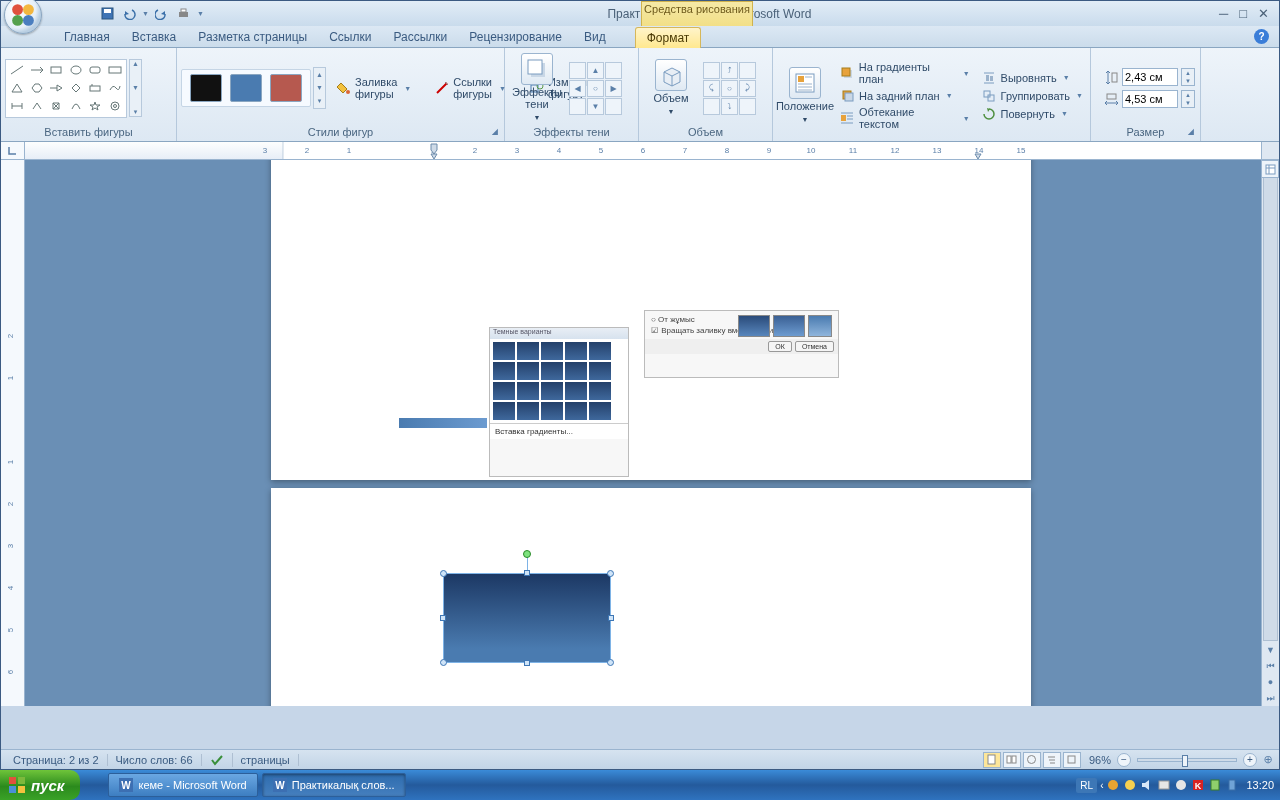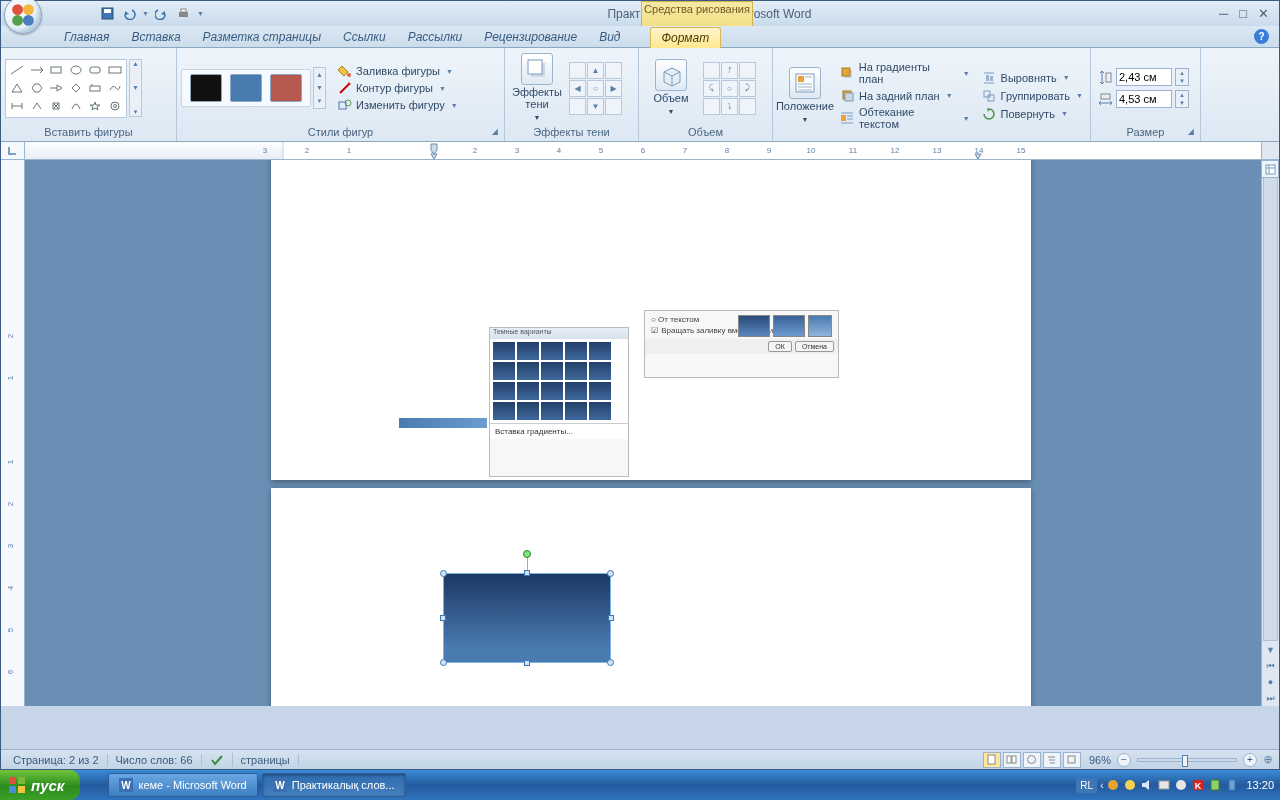--- a/index.html
+++ b/index.html
@@ -12,21 +12,21 @@
 .office-btn svg { width:26px; height:26px; }
 .qat { display:flex; gap:4px; margin-left:50px; align-items:center; height:100%; }
 .qat .qbtn { width:18px; height:18px; display:flex; align-items:center; justify-content:center; border-radius:2px; }
 .title-text { flex:1; text-align:center; color:#4a6178; font-size:12px; }
 .titlebar-right { display:flex; align-items:center; gap:3px; padding-right:6px; }
 .context-tab-hdr { position:absolute; left:640px; top:0; width:112px; height:25px; background:linear-gradient(#f5e9a6,#f2df87); border:1px solid #d0b24e; border-bottom:none; text-align:center; font-size:11px; color:#6e5a1c; line-height:13px; padding-top:1px; }
 .winctrl { color:#4a6178; font-size:13px; padding:0 4px; }
 
 
 .tabs { height:22px; background:linear-gradient(#dce8f4,#cbdceb); display:flex; align-items:flex-end; padding-left:52px; border-bottom:1px solid #8aa6c1; position:relative; }
-.tab { padding:3px 11px; color:#3a5b81; font-size:12px;font-style:italic; }
+.tab { padding:3px 11px; color:#3a5b81; font-size:12px; }
 .tab.active { background:linear-gradient(#fff4ca,#ffe88f); border:1px solid #d6b75a; border-bottom:none; border-top-left-radius:3px; border-top-right-radius:3px; color:#4a3a05; margin-bottom:-1px; }
 .help-icon { position:absolute; right:10px; top:3px; width:15px; height:15px; background:#3a7dd8; border-radius:50%; color:#fff; text-align:center; font-size:10px; line-height:15px; font-weight:bold; }
 
 
 .ribbon { height:94px; background:linear-gradient(#eef4fa,#dde8f3); border-bottom:1px solid #8aa6c1; display:flex; }
 .group { border-right:1px solid #b5c8dc; display:flex; flex-direction:column; padding:2px 4px 0; }
 .group-body { flex:1; display:flex; align-items:center; }
 .group-label { height:15px; text-align:center; font-size:11px; color:#4a6681; position:relative; }
 .group-label .dlgarrow { position:absolute; right:2px; top:1px; font-size:8px; color:#5a7fa8; }
 
@@ -34,37 +34,37 @@
 .sg { display:flex; align-items:center; justify-content:center; }
 .shapegal-wrap { display:flex; align-items:flex-start; }
 .sg-handle { width:13px; display:flex; flex-direction:column; justify-content:space-between; height:58px; margin-left:2px; border:1px solid #b7c9dc; background:#e9f0f7; }
 .sg-handle span { text-align:center; font-size:7px; color:#5a7fa8; }
 
 .styleswatches { display:flex; gap:8px; padding:4px 8px; border:1px solid #c5d5e5; background:#f6faff; border-radius:2px; }
 .sw { width:32px; height:28px; border:1px solid #8aa6c1; border-radius:2px; }
 .styleswrap { display:flex; align-items:center; }
 .styles-handle { width:13px; height:42px; margin-left:2px; border:1px solid #b7c9dc; background:#e9f0f7; display:flex; flex-direction:column; }
 .styles-handle span{flex:1; display:flex;align-items:center;justify-content:center;font-size:7px;color:#5a7fa8;}
-.style-cmds { display:flex; flex-direction:column; margin-left:8px; gap:0;justify-content:space-between; }
+.style-cmds { display:flex; flex-direction:row; margin-left:8px; gap:18px;justify-content:space-between; }
 .scmd { display:flex; align-items:center; gap:4px; font-size:11px; color:#2f4a68; padding:1px 3px; }
 .scmd .drop { font-size:7px; color:#5a7fa8; margin-left:2px; }
 .ic { width:15px; height:15px; display:inline-flex; align-items:center; justify-content:center; }
 
 .bigbtn { display:flex; flex-direction:column; align-items:center; text-align:center; width:56px; padding:1px 2px 0; }
 .bigbtn .bigic { width:32px; height:32px; border:1px solid #9ab4cf; background:linear-gradient(#fff,#dfe9f3); border-radius:3px; margin-bottom:1px; display:flex;align-items:center;justify-content:center; }
 .bigbtn .lbl { font-size:11px; color:#2f4a68; line-height:12px; }
 .bigbtn .lbl .drop { font-size:7px; }
 
 .sgrid { display:grid; grid-template-columns:repeat(3,17px); grid-template-rows:repeat(3,17px); gap:1px; margin-left:4px; }
 .sgrid div { border:1px solid #b7c9dc; background:#eef4fa; display:flex;align-items:center;justify-content:center; font-size:8px; color:#5a7fa8; }
 
 .arr-cmds { display:flex; flex-direction:column; gap:1px; margin-left:4px; }
 .arr-cmds2 { display:flex; flex-direction:column; gap:1px; margin-left:6px; }
 
-.sizefield { display:flex; align-items:center; gap:3px; margin:2px 3px; }
+.sizefield { display:flex; align-items:center; gap:3px; margin:2px 9px; }
 .sizefield input { width:56px; height:18px; border:1px solid #9ab4cf; font-size:11px; padding:0 2px; background:#fff; }
 .spinners { display:flex; flex-direction:column; border:1px solid #9ab4cf; }
 .spinners span { font-size:6px; width:12px; height:8px; background:#e9f0f7; text-align:center; line-height:8px; color:#5a7fa8; }
 
 
 .rulerbar { height:18px; background:#e7eef7; border-bottom:1px solid #9ab4cf; display:flex; }
 .ruler-corner { width:24px; border-right:1px solid #9ab4cf; display:flex;align-items:center;justify-content:center; background:#f5f9fd; }
 .hruler { flex:1; background:linear-gradient(#fdfefe,#e7eef7); font-size:8px; color:#5a7fa8; position:relative; overflow:hidden; }
 .hruler-inner { position:absolute; left:258px; right:0; top:0; bottom:0; background:#fff; }
 .r-scroll-end { width:18px; border-left:1px solid #9ab4cf; background:#dfe8f2; }
@@ -318,21 +318,21 @@
               <span>Заливка фигуры</span>
               <span class="drop">▼</span>
             </div>
           <div class="scmd">
               <span class="ic">
                 <svg width="14" height="14">
                   <path d="M2 12 L12 2" stroke="#c00" stroke-width="2"></path>
                   <path d="M10 1 L13 4" stroke="#888"></path>
                 </svg>
               </span>
-              <span>Контур фигуры</span>
+              <span>Ссылки фигуры</span>
               <span class="drop">▼</span>
             </div>
           <div class="scmd">
               <span class="ic">
                 <svg width="14" height="14">
                   <rect x="1" y="4" width="7" height="7" fill="none" stroke="#4a7bb0"></rect>
                   <circle cx="10" cy="5" r="3" fill="none" stroke="#5a9a4a"></circle>
                 </svg>
               </span>
               <span>Изменить фигуру</span>
@@ -601,21 +601,21 @@
               <div></div>
               <div></div>
               <div></div>
           </div>
           <div style="border-top:1px solid #ccc;font-size:8px;padding:3px 5px;background:#fff;">Вставка градиенты...</div>
         </div>
         <div style="position:absolute; left:128px; top:408px; width:88px; height:10px; background:linear-gradient(90deg,#4a7bb0,#6c9bd0);"></div>
 
         <div class="embed" style="left:373px; top:300px; width:195px; height:68px;">
           <div style="padding:4px 6px;font-size:8px;color:#444;">
-            <div style="margin-bottom:2px;">○ <span>От текстом</span></div>
+            <div style="margin-bottom:2px;">○ <span>От жұмыс</span></div>
             <div style="display:flex;align-items:center;gap:3px;">☑ <span>Вращать заливку вместе с фигурой</span></div>
           </div>
           <div style="position:absolute;right:6px;top:4px; display:flex; gap:3px;">
             <div style="width:32px;height:22px;background:linear-gradient(#2a4b7a,#5886bc);border:1px solid #888;"></div>
             <div style="width:32px;height:22px;background:linear-gradient(#3a6094,#6c9bd0);border:1px solid #888;"></div>
             <div style="width:24px;height:22px;background:linear-gradient(#4a7bb0,#8fb5dc);border:1px solid #888;"></div>
           </div>
           <div class="dlgbtns">
               <span>ОК</span>
               <span>Отмена</span>

